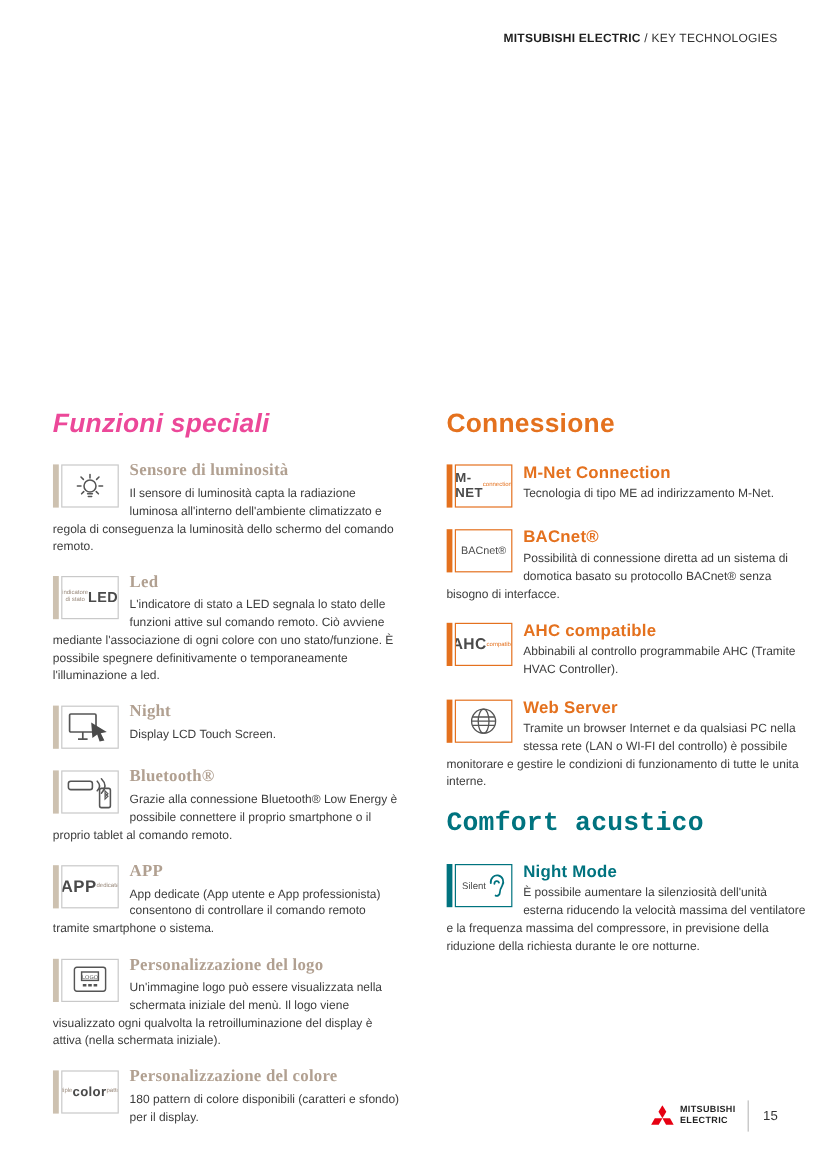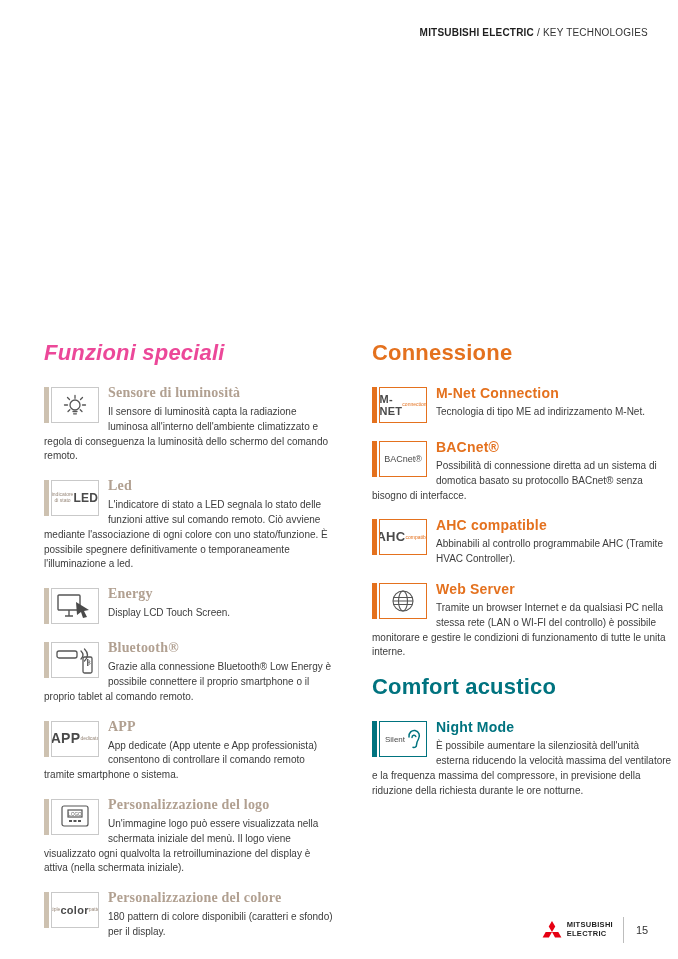--- a/index.html
+++ b/index.html
@@ -13,21 +13,21 @@
   .top-header .section{font-weight:normal;color:#333;}
 
   
   .col{position:absolute;top:340px;}
   .col-left{left:44px;width:292px;}
   .col-right{left:372px;width:300px;}
 
   h2.section-heading{font-size:22px;font-weight:bold;margin:0 0 19px 0;letter-spacing:.2px;}
   .heading-tan{color:#ec4899;font-style:italic;}
   .heading-orange{color:#E4711E;}
-  .heading-teal{color:#00737F;margin-top:30px;}
+  .heading-teal{color:#00737F;margin-top:30px;font-family:Liberation Mono, monospace;}
 
   .item{overflow:hidden;margin-bottom:14px;}
   .item h3{font-size:14px;font-weight:bold;margin:0 0 4px 0;letter-spacing:.2px;}
   .title-tan{color:#B1A091;font-family:Liberation Serif, serif;}
   .title-orange{color:#E4711E;}
   .title-teal{color:#00737F;}
   .item p{font-size:10px;line-height:1.48;margin:0;color:#3c3c3c;}
 
   .icon-wrap{float:left;margin:2px 9px 2px 0;display:flex;}
   .icon-strip{width:5px;margin-right:2px;background:#CDC1B0;}
@@ -97,21 +97,21 @@
       <div class="icon-box">
         <svg width="38" height="28" viewBox="0 0 38 28">
           <g stroke="#555" stroke-width="1.4" fill="none">
             <rect x="2" y="3" width="22" height="15" rx="1"></rect>
             <path d="M9 24 h8 M13 18 v6"></path>
           </g>
           <polygon points="20,10 33,18 28,19 31,25 27,26 25,20 21,23" fill="#4a4a4a"></polygon>
         </svg>
       </div>
     </div>
-    <h3 class="title-tan">Energy</h3>
+    <h3 class="title-tan">Night</h3>
     <p>Display LCD Touch Screen.</p>
   </div>
 
   <div class="item">
     <div class="icon-wrap">
       <div class="icon-strip"></div>
       <div class="icon-box">
         <svg width="40" height="30" viewBox="0 0 40 30">
           <g stroke="#555" stroke-width="1.3" fill="none" stroke-linecap="round">
             <rect x="2" y="6" width="20" height="7" rx="2"></rect>

